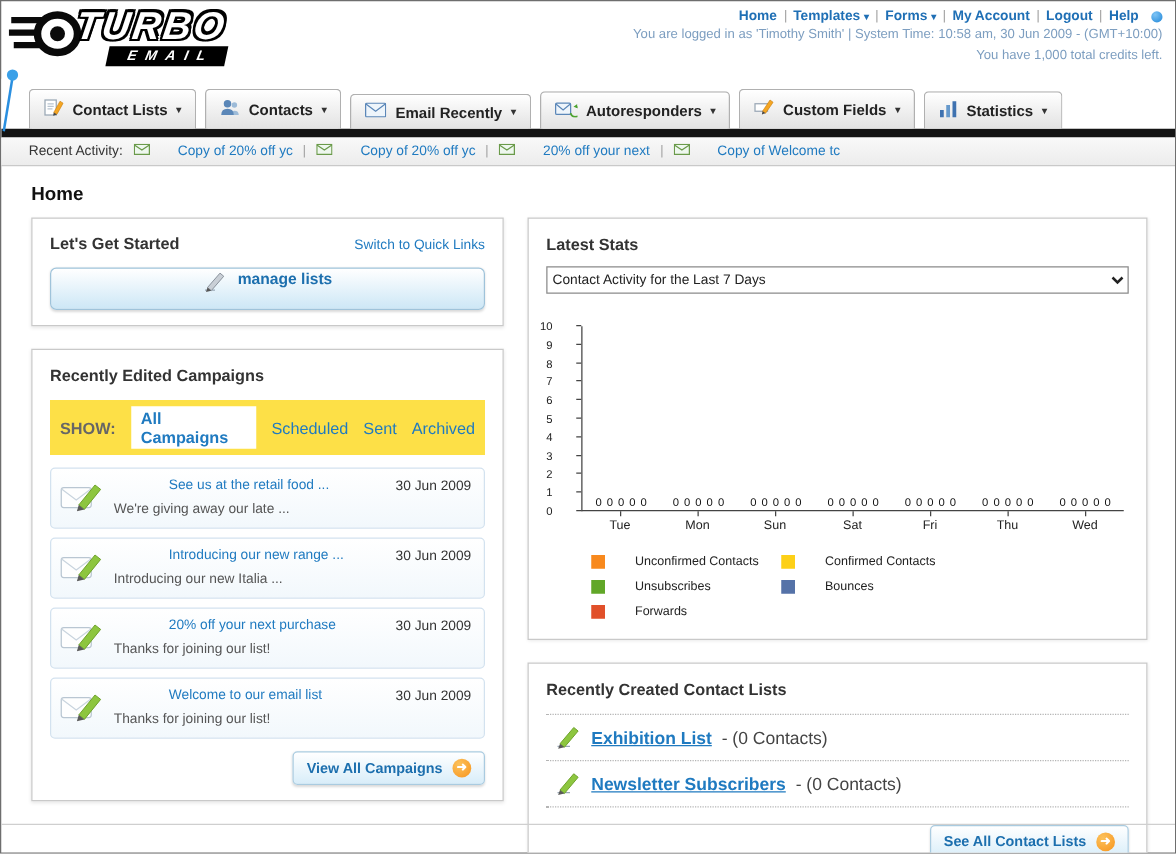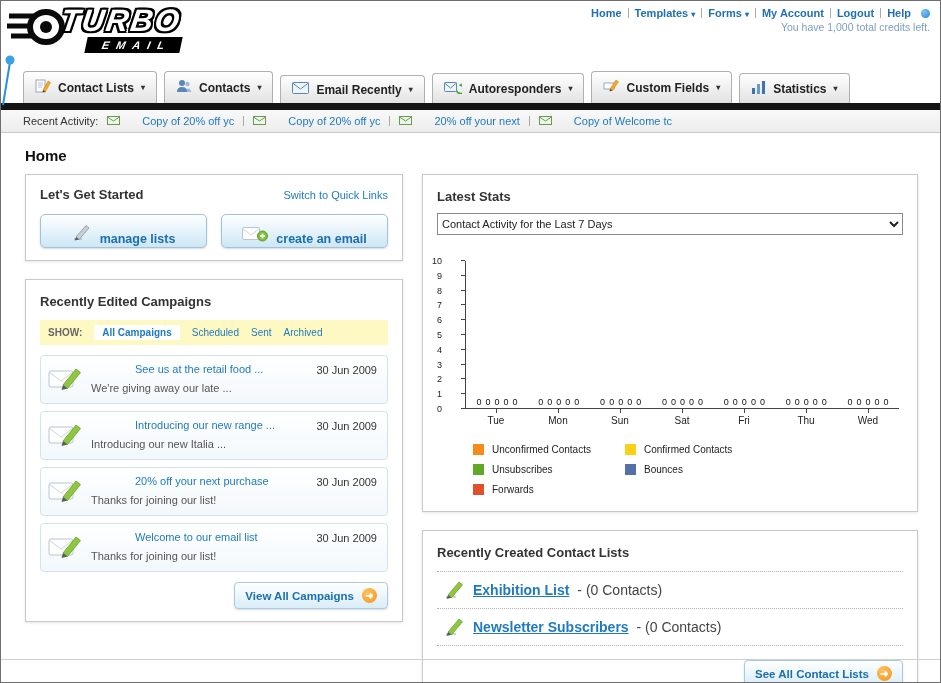--- a/index.html
+++ b/index.html
@@ -61,28 +61,28 @@
   .left-col { width:378px; flex:none; }
   .right-col { flex:1; min-width:0; }
   .panel { background:#fff; border:1px solid #c9c9c9; box-shadow:0 1px 3px rgba(0,0,0,0.10);
     margin-bottom:18px; padding:12px 14px; }
   .panel-title { font-size:13px; font-weight:bold; color:#333; }
 
   
   .gs-head { display:flex; justify-content:space-between; align-items:baseline; }
   .gs-link { font-size:11px; color:#1f7ac0; text-decoration:none;text-align:right; }
   .gs-buttons { display:flex; gap:14px; margin-top:12px; }
-  .btn-blue { flex:1; display:flex; align-items:flex-end; justify-content:center; gap:8px;
+  .btn-blue { flex:1; display:flex; align-items:flex-start; justify-content:center; gap:8px;
     height:34px; border:1px solid #9fc3da; border-radius:5px;
     background:linear-gradient(#ffffff,#cde7f6); color:#1c6fae; font-weight:bold; font-size:12.5px;
     box-shadow:0 1px 2px rgba(0,0,0,0.15); cursor:pointer; font-family:inherit; }
 
   
-  .show-bar { display:flex; align-items:center; gap:12px; background:#fef9c3;
-    padding:5px 8px; font-size:10px; margin-top:10px; }
+  .show-bar { display:flex; align-items:center; gap:12px; background:#fde047;
+    padding:5px 8px; font-size:13px; margin-top:10px; }
   .show-label { color:#666; font-weight:bold; }
   .show-tab { color:#1f7ac0; text-decoration:none; cursor:pointer; }
   .show-tab.active { background:#fff; padding:2px 8px; font-weight:bold; }
   .campaign-list { margin-top:10px; }
   .campaign-item { position:relative; border:1px solid #d3e2ef; border-radius:4px;
     background:linear-gradient(#ffffff,#f2f8fc); padding:7px 86px 7px 50px; margin-bottom:7px; min-height:46px; }
   .ci-icon { position:absolute; left:7px; top:8px; }
   .ci-title { display:block; font-size:11px; color:#1f7ac0; text-decoration:none; margin-bottom:3px;margin-left:44px; }
   .ci-sub { font-size:11px; color:#555; }
   .ci-date { position:absolute; right:10px; top:8px; font-size:11px; color:#333; }
@@ -105,21 +105,21 @@
   .ytick-mark { position:absolute; right:0; width:4px; height:1px; background:#444; }
   .plot { flex:1; height:148px; border-left:1px solid #444; border-bottom:1px solid #444; position:relative; }
   .groups { position:absolute; left:0; right:0; top:0; bottom:0; display:flex; }
   .group { flex:1; position:relative; }
   .zeros { position:absolute; bottom:1px; left:0; right:0; display:flex; justify-content:center;
     gap:4px; font-size:9px; color:#111; }
   .x-labels { display:flex; margin-left:26px; }
   .xcell { flex:1; text-align:center; font-size:10px; color:#222; }
   .xtick { width:1px; height:4px; background:#444; margin:0 auto 2px; }
   .legend { margin:18px 0 4px 34px; display:flex; flex-wrap:wrap; row-gap:9px; }
-  .legend-item { width:152px; display:flex; align-items:center; gap:8px; font-size:10px; color:#222; }
+  .legend-item { width:152px; display:flex; align-items:center; gap:24px; font-size:10px; color:#222; }
   .swatch { width:11px; height:11px; display:inline-block; flex:none; }
 
   
   .cl-items { margin-top:10px; }
   .cl-item { position:relative; padding:10px 0 10px 36px; border-bottom:1px dotted #b5b5b5; font-size:14px; }
   .cl-item:first-child { border-top:1px dotted #b5b5b5; }
   .cl-icon { position:absolute; left:6px; top:7px; }
   .cl-link { color:#1f7ac0; font-weight:bold; text-decoration:underline; }
   .cl-detail { color:#444; margin-left:4px; }
   .see-all-row { display:flex; justify-content:flex-end; margin-top:14px; }
@@ -153,20 +153,21 @@
         <span class="sep"></span>
         <a href="#"><span>Forms</span> <span class="caret">▾</span></a>
         <span class="sep"></span>
         <a href="#">My Account</a>
         <span class="sep"></span>
         <a href="#">Logout</a>
         <span class="sep"></span>
         <a href="#">Help</a>
         <span class="help-dot"></span>
       </div>
+      <div class="status-line">You are logged in as 'Timothy Smith' | System Time: 10:58 am, 30 Jun 2009 - (GMT+10:00)</div>
       <div class="status-line">You have 1,000 total credits left.</div>
     </div>
   </div>
 
   <div class="main-nav">
     <div class="tab">
       <span>
         <svg width="16" height="16" viewBox="0 0 16 16">
             <rect x="1" y="2" width="9" height="12" fill="#fff" stroke="#9aa7b5"></rect>
             <path d="M3 5h5M3 7h5M3 9h4" stroke="#b8c4d0"></path>
@@ -290,31 +291,20 @@
           <button class="btn-blue">
             <span>
               <svg width="20" height="20" viewBox="0 0 20 20">
                   <path d="M2 16h8" stroke="#9aa7b5"></path>
                   <path d="M4 14 L14 2.5 L17 5 L7 16.5 Z" fill="#c9cfd6" stroke="#8a929c" stroke-width="0.8"></path>
                   <path d="M4 14 L7 16.5 L2.8 17.6 Z" fill="#555"></path>
                 </svg>
             </span>
             <span>manage lists</span>
           </button>
-          <button class="btn-blue">
-            <span>
-              <svg width="26" height="18" viewBox="0 0 26 18">
-                  <rect x="0.5" y="2.5" width="17" height="12" rx="1.5" fill="#fefefe" stroke="#b9c6d2"></rect>
-                  <path d="M0.5 3.5 L9 10 L17.5 3.5" fill="none" stroke="#c9d4de"></path>
-                  <circle cx="20.5" cy="11" r="5" fill="#7ebf3a" stroke="#5f9a24"></circle>
-                  <path d="M20.5 8.5v5M18 11h5" stroke="#fff" stroke-width="1.6"></path>
-                </svg>
-            </span>
-            <span>create an email</span>
-          </button>
         </div>
       </div>
 
       <div class="panel">
         <span class="panel-title">Recently Edited Campaigns</span>
         <div class="show-bar">
           <span class="show-label">SHOW:</span>
           <span class="show-tab active">All Campaigns</span>
           <span class="show-tab">Scheduled</span>
           <span class="show-tab">Sent</span>

